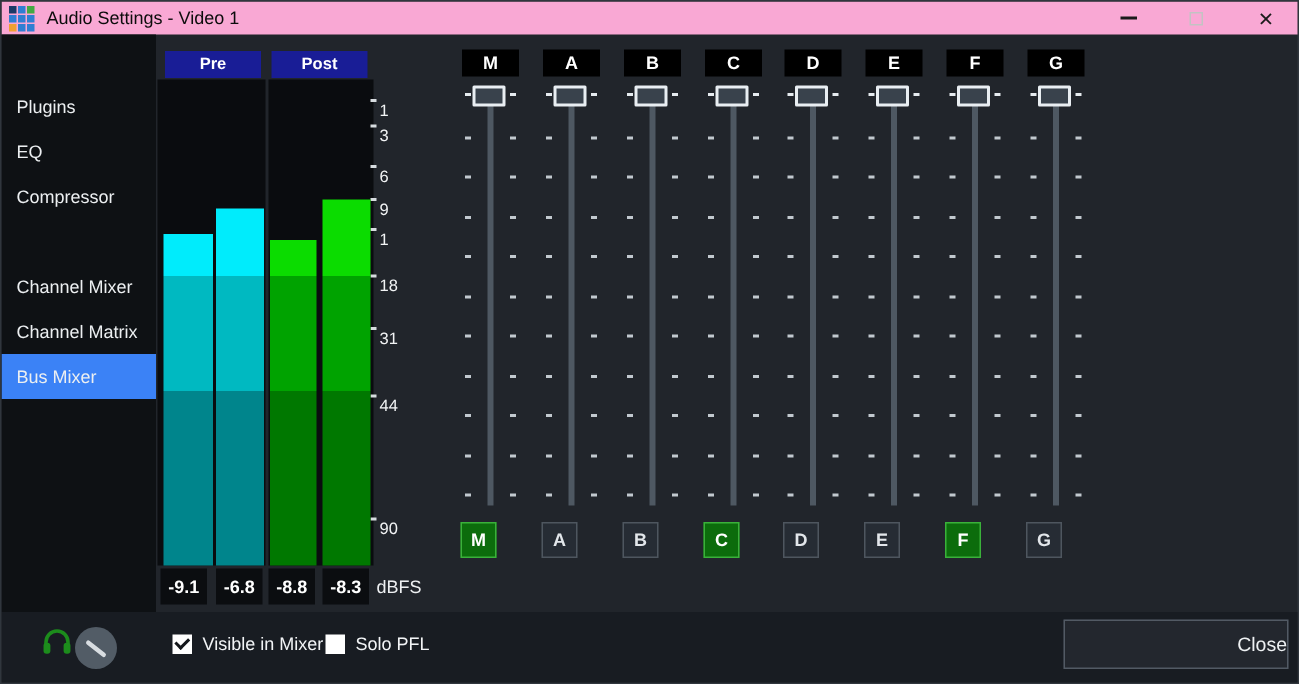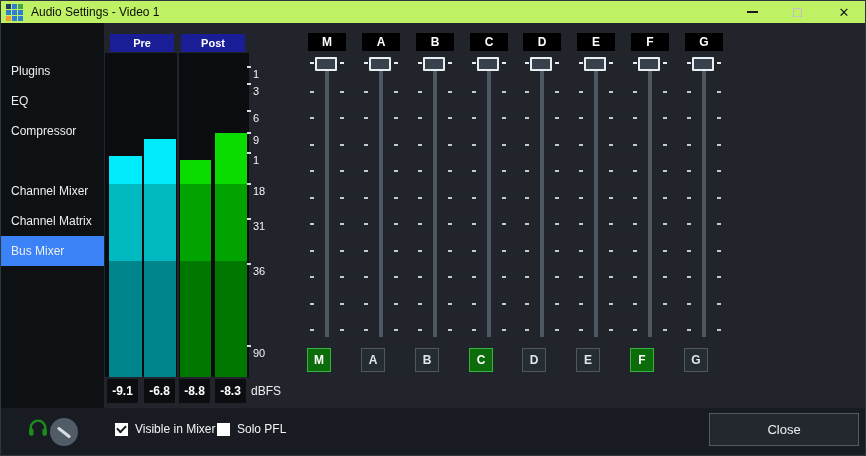--- a/index.html
+++ b/index.html
@@ -3,21 +3,21 @@
 <meta charset="utf-8">
 <style>
   * { margin:0; padding:0; box-sizing:border-box; }
   html,body { background:#101113; }
   body { font-family:"Liberation Sans", sans-serif; }
   .window {
     position:relative; width:866px; height:456px; background:#21252b;
     overflow:hidden; border:1px solid #30363d;
   }
   
-  .titlebar { position:absolute; left:0; top:0; width:866px; height:22px; background:#bef264; }
+  .titlebar { position:absolute; left:0; top:0; width:866px; height:22px; background:#f9a8d4; }
   .app-icon { position:absolute; left:5px; top:3px; width:17px; height:17px;
     display:grid; grid-template-columns:repeat(3,1fr); grid-template-rows:repeat(3,1fr); gap:1px; }
   .app-icon span { display:block; }
   .title { position:absolute; left:30px; top:0; height:22px; line-height:22px;
     font-size:12px; color:#0c0c0c; white-space:nowrap; }
   .win-btn { position:absolute; top:0; width:34px; height:22px; display:flex;
     align-items:center; justify-content:center; cursor:pointer; }
   .win-btn.min  { left:734px; }
   .win-btn.max  { left:779px; }
   .win-btn.closew { left:826px; }
@@ -59,21 +59,21 @@
     background:#525c66; cursor:pointer; }
   .knob-line { position:absolute; left:6px; top:13px; width:16px; height:3px; background:#d8dde1;
     border-radius:2px; transform:rotate(38deg); }
   .chk { position:absolute; top:14px; display:flex; align-items:center; cursor:pointer; }
   .chk .box { position:relative; width:13px; height:13px; background:#ffffff; display:inline-block; }
   .chk.checked .box::after { content:""; position:absolute; left:2px; top:2px; width:7px; height:4px;
     border-left:2px solid #14171b; border-bottom:2px solid #14171b; transform:rotate(-45deg); }
   .chk-label { margin-left:7px; font-size:12px; color:#f2f4f6; white-space:nowrap; }
   .close-btn { position:absolute; left:708px; top:5px; width:150px; height:33px;
     background:#23272e; border:1px solid #525a64; color:#eef1f3; font-size:13px;
-    text-align:center; line-height:31px; cursor:pointer; }
+    text-align:right; line-height:31px; cursor:pointer; }
 </style>
 </head>
 <body>
 
 <div class="window">
 
   <div class="titlebar">
     <div class="app-icon" id="appIcon">
         <span style="background: rgb(27, 58, 102);"></span>
         <span style="background: rgb(47, 126, 211);"></span>
@@ -121,21 +121,21 @@
       <div class="scale-label" style="left: 252px; top: 111px;">6</div>
       <div class="scale-dash" style="left: 246px; top: 131px;"></div>
       <div class="scale-label" style="left: 252px; top: 133px;">9</div>
       <div class="scale-dash" style="left: 246px; top: 151px;"></div>
       <div class="scale-label" style="left: 252px; top: 153px;">1</div>
       <div class="scale-dash" style="left: 246px; top: 182px;"></div>
       <div class="scale-label" style="left: 252px; top: 184px;">18</div>
       <div class="scale-dash" style="left: 246px; top: 217px;"></div>
       <div class="scale-label" style="left: 252px; top: 219px;">31</div>
       <div class="scale-dash" style="left: 246px; top: 262px;"></div>
-      <div class="scale-label" style="left: 252px; top: 264px;">36</div>
+      <div class="scale-label" style="left: 252px; top: 264px;">44</div>
       <div class="scale-dash" style="left: 246px; top: 344px;"></div>
       <div class="scale-label" style="left: 252px; top: 346px;">90</div>
     </div>
   <div id="readingLayer">
       <div class="reading-box" style="left: 106px;">-9.1</div>
       <div class="reading-box" style="left: 143px;">-6.8</div>
       <div class="reading-box" style="left: 178px;">-8.8</div>
       <div class="reading-box" style="left: 214px;">-8.3</div>
     </div>
   <div class="dbfs">dBFS</div>

